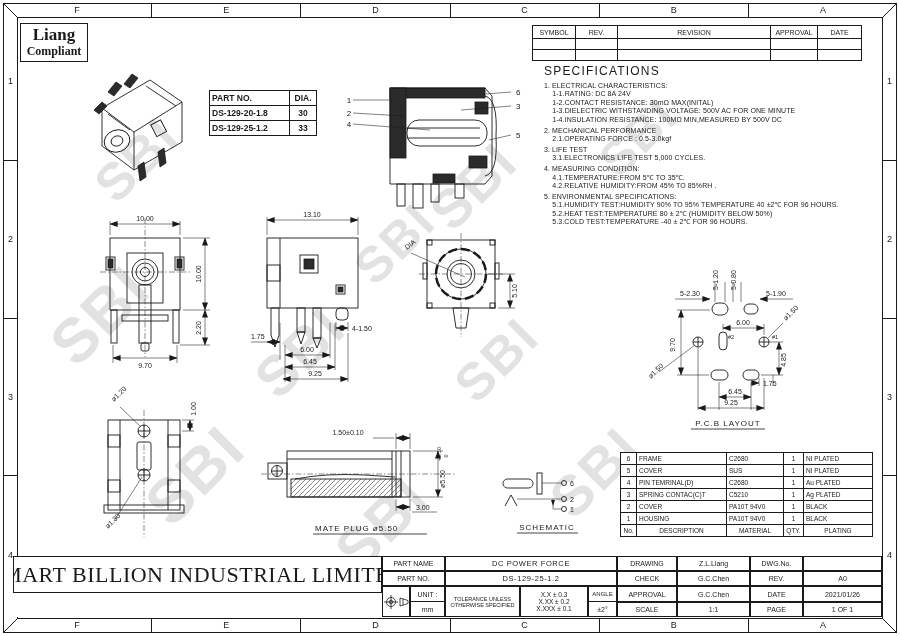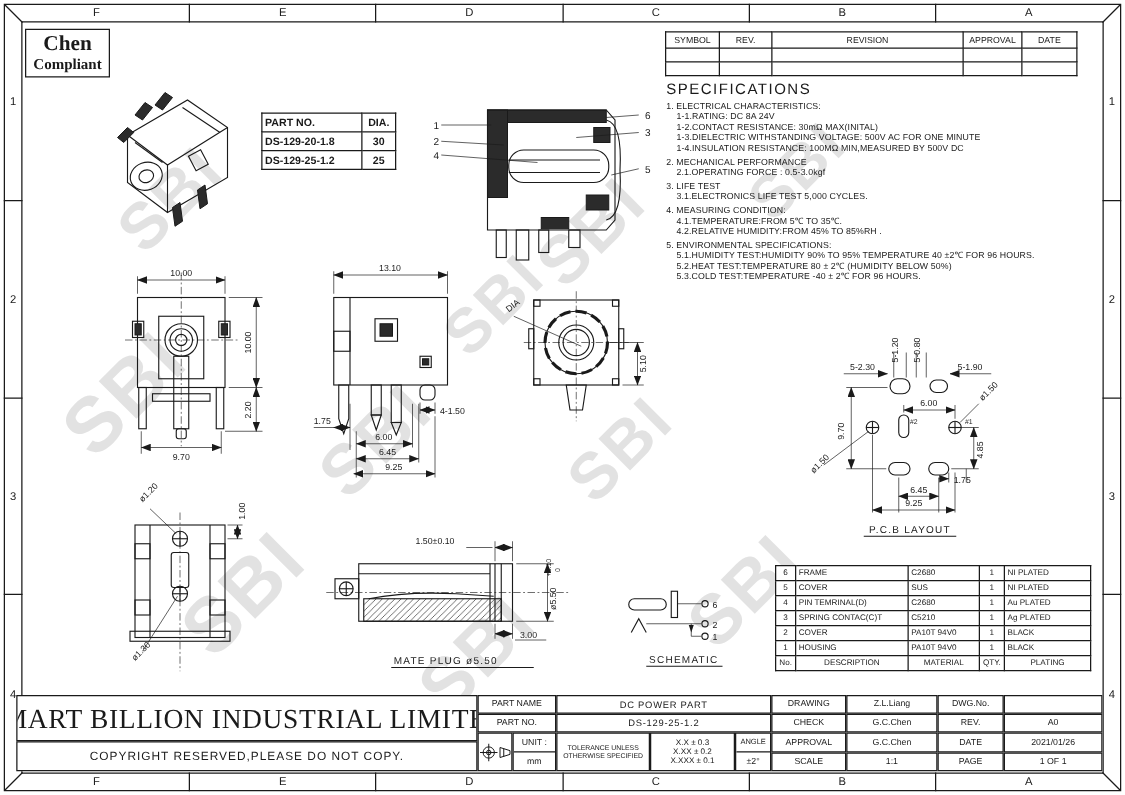--- a/index.html
+++ b/index.html
@@ -30,21 +30,21 @@
   
   table.tbl{position:absolute;border-collapse:collapse;background:#fff;}
   table.tbl td,table.tbl th{border:1px solid #1a1a1a;padding:0 2px;white-space:nowrap;}
   .part-table th,.part-table td{font-size:8.5px;font-weight:bold;height:15px;text-align:left;padding:0 4px;}
   .part-table td.c,.part-table th.c{text-align:center;padding:0 2px;}
   .rev-table th{font-size:7px;font-weight:normal;height:13px;text-align:center;}
   .rev-table td{height:11px;}
   .mat-table td{font-size:6.5px;height:12px;}
   .mat-table td.c{text-align:center;}
   
-  .specs{position:absolute;left:533px;top:64px;width:330px;}
+  .specs{position:absolute;left:544px;top:64px;width:330px;}
   .specs .title{font-size:12px;letter-spacing:1.2px;margin-bottom:4px;}
   .sline{font-size:7px;line-height:8.4px;white-space:pre;letter-spacing:.1px;}
   .sline.gap{margin-top:2.5px;}
   
   svg.view{position:absolute;overflow:visible;}
   svg.view text{font-size:7px;fill:#1a1a1a;font-family:"Liberation Sans",sans-serif;}
   svg.view text.co{font-size:8px;}
   svg.view text.sm{font-size:5.5px;}
   svg.view .s{stroke:#1a1a1a;stroke-width:.9;fill:none;}
   svg.view .sf{stroke:#1a1a1a;stroke-width:.8;fill:#2b2b2b;}
@@ -116,21 +116,21 @@
     </defs>
     <g stroke="#1a1a1a" stroke-width="1">
       <line x1="4" y1="4" x2="18" y2="18"></line>
         <line x1="896" y1="4" x2="882" y2="18"></line>
       <line x1="4" y1="632" x2="18" y2="618"></line>
         <line x1="896" y1="632" x2="882" y2="618"></line>
     </g>
   </svg>
 
   <div class="rohs">
-    <div class="t1">Chen</div>
+    <div class="t1">Liang</div>
     <div class="t2">Compliant</div>
   </div>
 
   <svg class="view" style="left:50px;top:46px;" width="165" height="158">
     <g class="s">
       <polygon points="52,62 100,34 132,56 132,96 84,124 52,100"></polygon>
       <polyline points="52,62 84,86 132,56"></polyline>
       <line x1="84" y1="86" x2="84" y2="124"></line>
       <ellipse cx="67" cy="95" rx="13" ry="11" transform="rotate(-20 67 95)"></ellipse>
       <ellipse cx="67" cy="95" rx="6" ry="5" transform="rotate(-20 67 95)"></ellipse>
@@ -152,21 +152,21 @@
         <tr>
       <th style="width:80px;">PART NO.</th>
       <th class="c" style="width:27px;">DIA.</th>
     </tr>
     <tr>
       <td>DS-129-20-1.8</td>
       <td class="c">30</td>
     </tr>
     <tr>
       <td>DS-129-25-1.2</td>
-      <td class="c">25</td>
+      <td class="c">33</td>
     </tr>
   </tbody>
     </table>
 
   <table class="tbl rev-table" style="left:532px;top:25px;">
     <tbody>
         <tr>
       <th style="width:43px;">SYMBOL</th>
       <th style="width:42px;">REV.</th>
       <th style="width:153px;">REVISION</th>
@@ -571,24 +571,23 @@
       <td class="c">DESCRIPTION</td>
       <td class="c">MATERIAL</td>
       <td class="c">QTY.</td>
       <td class="c">PLATING</td>
     </tr>
   </tbody>
     </table>
 
   <div class="tb">
     <div class="cell company" style="left:0;top:0;width:369px;height:37px;">SMART BILLION INDUSTRIAL LIMITED</div>
-    <div class="cell copy" style="left:0;top:37px;width:369px;height:24px;">COPYRIGHT RESERVED,PLEASE DO NOT COPY.</div>
 
     <div class="cell" style="left:369px;top:0;width:63px;height:15px;">PART NAME</div>
-    <div class="cell" style="left:432px;top:0;width:172px;height:15px;font-size:7.5px;letter-spacing:.6px;">DC POWER PART</div>
+    <div class="cell" style="left:432px;top:0;width:172px;height:15px;font-size:7.5px;letter-spacing:.6px;">DC POWER FORCE</div>
     <div class="cell" style="left:369px;top:15px;width:63px;height:15px;">PART NO.</div>
     <div class="cell" style="left:432px;top:15px;width:172px;height:15px;font-size:7.5px;letter-spacing:.6px;">DS-129-25-1.2</div>
 
     <div class="cell" style="left:369px;top:30px;width:28px;height:31px;">
       <svg width="26" height="24">
         <g stroke="#1a1a1a" stroke-width=".8" fill="none">
           <circle cx="8" cy="12" r="4.5"></circle>
             <circle cx="8" cy="12" r="1.8"></circle>
           <line x1="1" y1="12" x2="15" y2="12"></line>
             <line x1="8" y1="5" x2="8" y2="19"></line>

